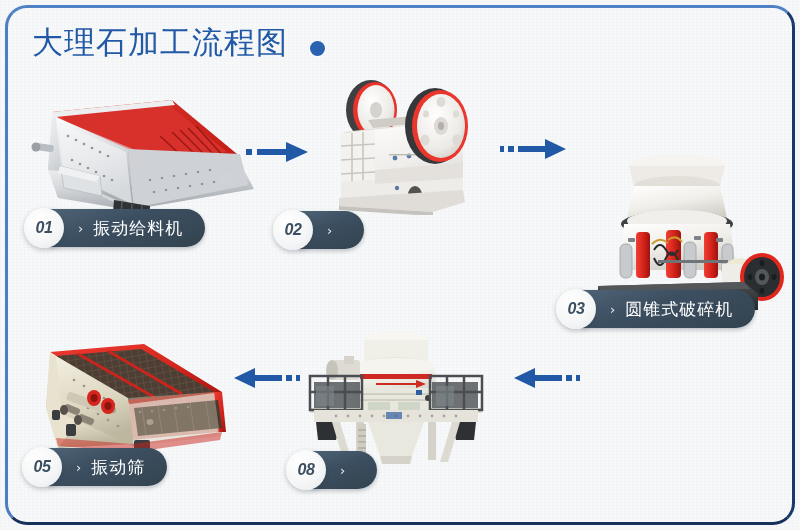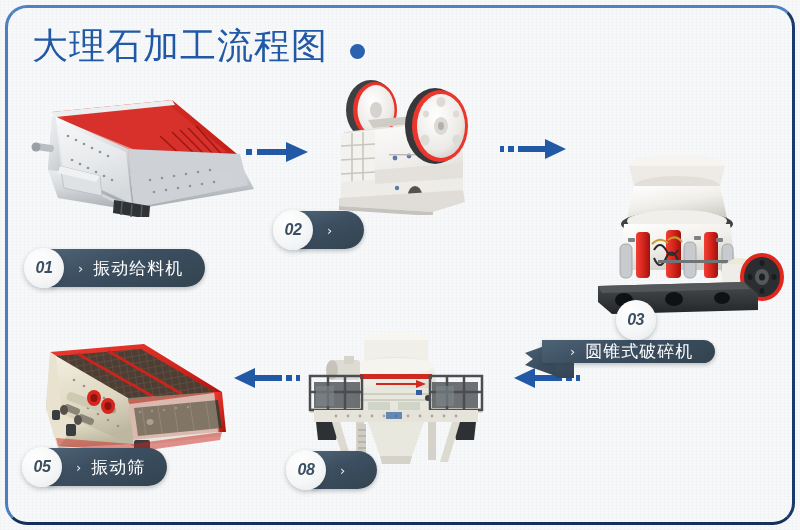--- a/index.html
+++ b/index.html
@@ -27,21 +27,21 @@
     border-bottom-color: #16305c;
     border-right-color: #193a6d;
     border-top-color: #5081c4;
     border-left-color: #4d7ec0;
     pointer-events: none;
   }
 
   
   .header { position: absolute; left: 32px; top: 22px; display: flex; align-items: center; }
   .title {
-    font-size: 36px;
+    font-size: 31px;
     letter-spacing: 1px;
     color: #2159a6;
     font-family: "DejaVu Sans", "Liberation Sans", sans-serif;
     font-weight: 400;
     white-space: nowrap;
   }
   .title-dot {
     width: 15px; height: 15px; border-radius: 50%;
     background: #2a62b0;
     margin-left: 22px; margin-top: 10px;
@@ -208,21 +208,21 @@
       <polygon points="92,108 128,114 127,127 91,121" fill="#2f3336"></polygon>
       <g stroke="#555a5e" stroke-width="1.5">
         <line x1="100" y1="110" x2="99" y2="123"></line>
         <line x1="110" y1="112" x2="109" y2="125"></line>
         <line x1="120" y1="113" x2="119" y2="126"></line>
       </g>
       <polygon points="196,80 210,82 212,94 198,92" fill="#cfd3d7"></polygon>
     </svg>
   </div>
 
-  <div class="badge" style="left:24px; top:209px;margin-top:40px;">
+  <div class="badge" style="left:24px; top:209px;">
     <div class="badge-num no-select">01</div>
     <div class="badge-body no-select">
       <span class="chev">›</span>
       <span>振动给料机</span>
     </div>
   </div>
 
   <div class="arrow" style="left:246px; top:139px;">
     <svg width="68" height="26" viewBox="0 0 68 26">
       <rect x="0" y="10" width="6" height="6" fill="#2159a6"></rect>
@@ -406,21 +406,21 @@
       <polygon points="36,134 182,130 188,137 40,141" fill="#53575a"></polygon>
 
       <g fill="#0f1113">
         <ellipse cx="62" cy="148" rx="9" ry="7"></ellipse>
         <ellipse cx="112" cy="147" rx="9" ry="7"></ellipse>
         <ellipse cx="160" cy="146" rx="8" ry="6"></ellipse>
       </g>
     </svg>
   </div>
 
-  <div class="badge" style="left:556px; top:300px;flex-direction:column;">
+  <div class="badge" style="left:556px; top:290px;">
     <div class="badge-num no-select">03</div>
     <div class="badge-body no-select">
       <span class="chev">›</span>
       <span>圆锥式破碎机</span>
     </div>
   </div>
 
   <div class="arrow" style="left:508px; top:365px;">
     <svg width="72" height="26" viewBox="0 0 72 26">
       <polygon points="27,3 6,13 27,23" fill="#2159a6"></polygon>

